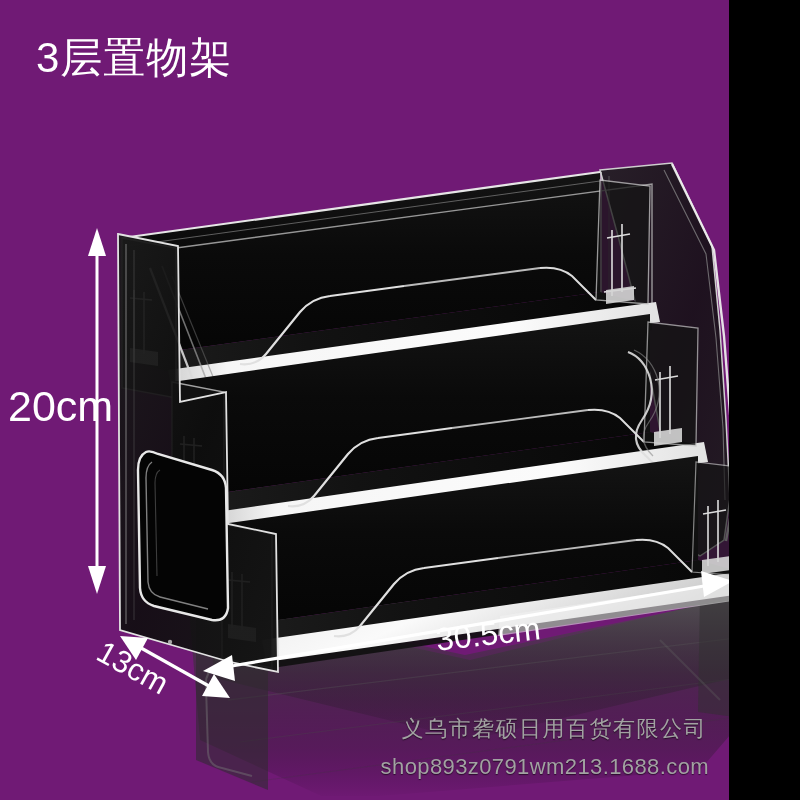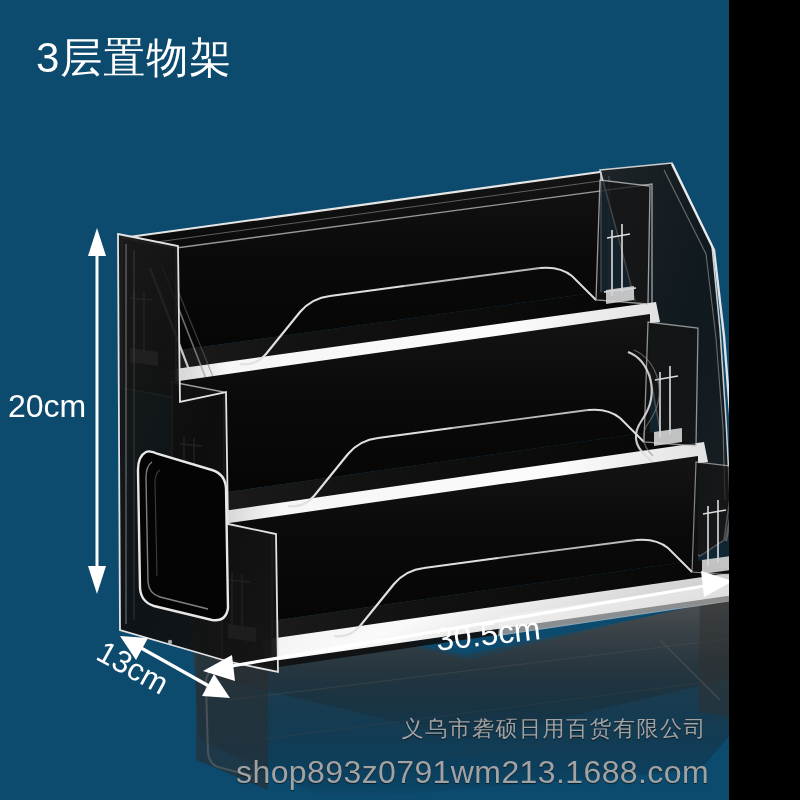--- a/index.html
+++ b/index.html
@@ -4,21 +4,21 @@
 <style>
   html, body {
     margin: 0;
     padding: 0;
     background: #000000;
   }
   #shot {
     position: relative;
     width: 729px;
     height: 800px;
-    background: #0c4a6e;
+    background: #701a75;
     overflow: hidden;
     font-family: "Liberation Sans", "DejaVu Sans", sans-serif;
   }
 
   
   #product-title {
     position: absolute;
     left: 36px;
     top: 32px;
     color: #ffffff;
@@ -36,21 +36,21 @@
     left: 0;
     top: 0;
     width: 800px;
     height: 800px;
   }
 
   
   .dim-label {
     position: absolute;
     color: #ffffff;
-    font-size: 32px;
+    font-size: 43px;
     line-height: 36px;
     white-space: nowrap;
     user-select: none;
   }
   #dim-height-label {
     left: 8px;
     top: 388px;
   }
   #dim-depth-label {
     left: 108px;
@@ -77,21 +77,21 @@
   }
   #watermark-company {
     right: 22px;
     top: 714px;
     font-size: 22px;
     letter-spacing: 1.5px;
   }
   #watermark-url {
     right: 20px;
     top: 754px;
-    font-size: 32px;
+    font-size: 22px;
     letter-spacing: 0.4px;
   }
 </style>
 </head>
 <body>
 
 <div id="shot">
 
   <div id="product-title">3层置物架</div>
 

